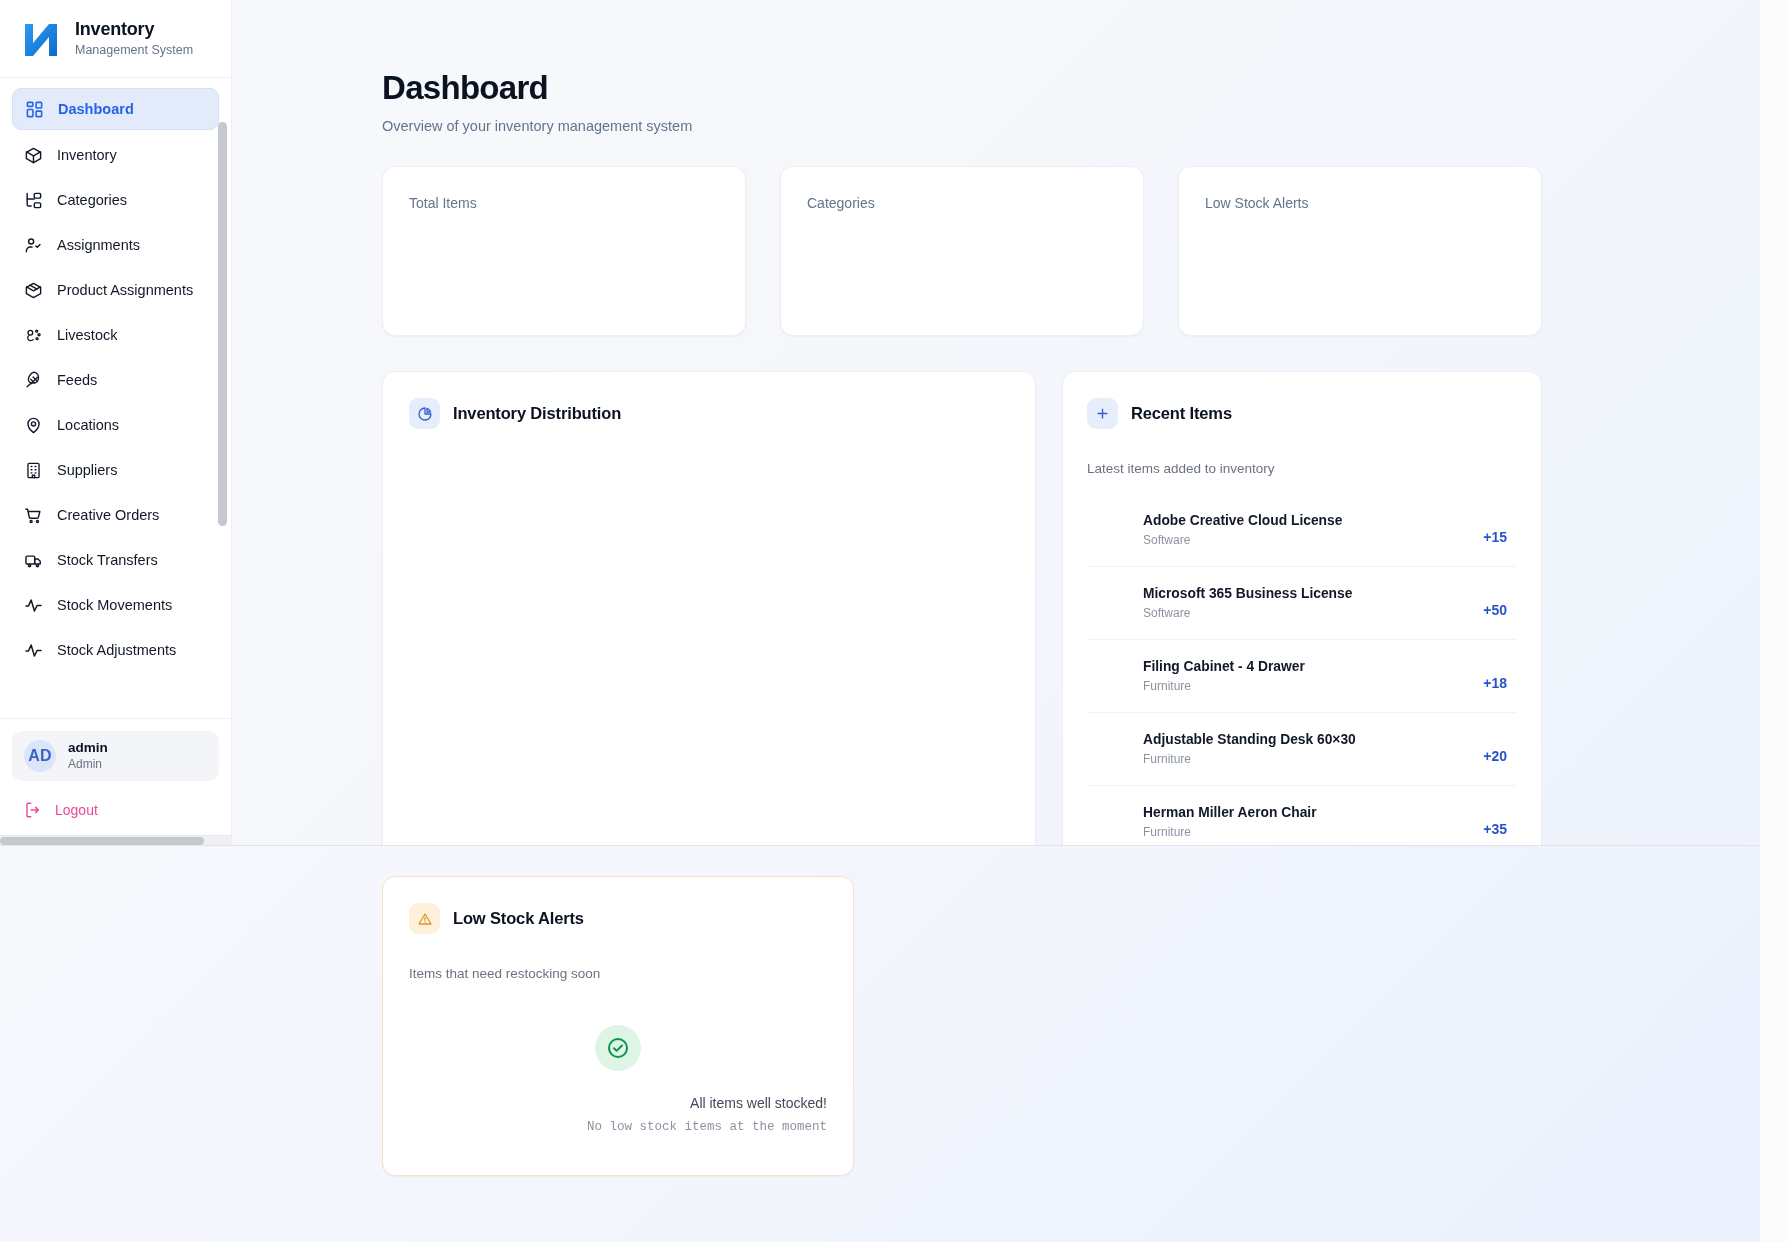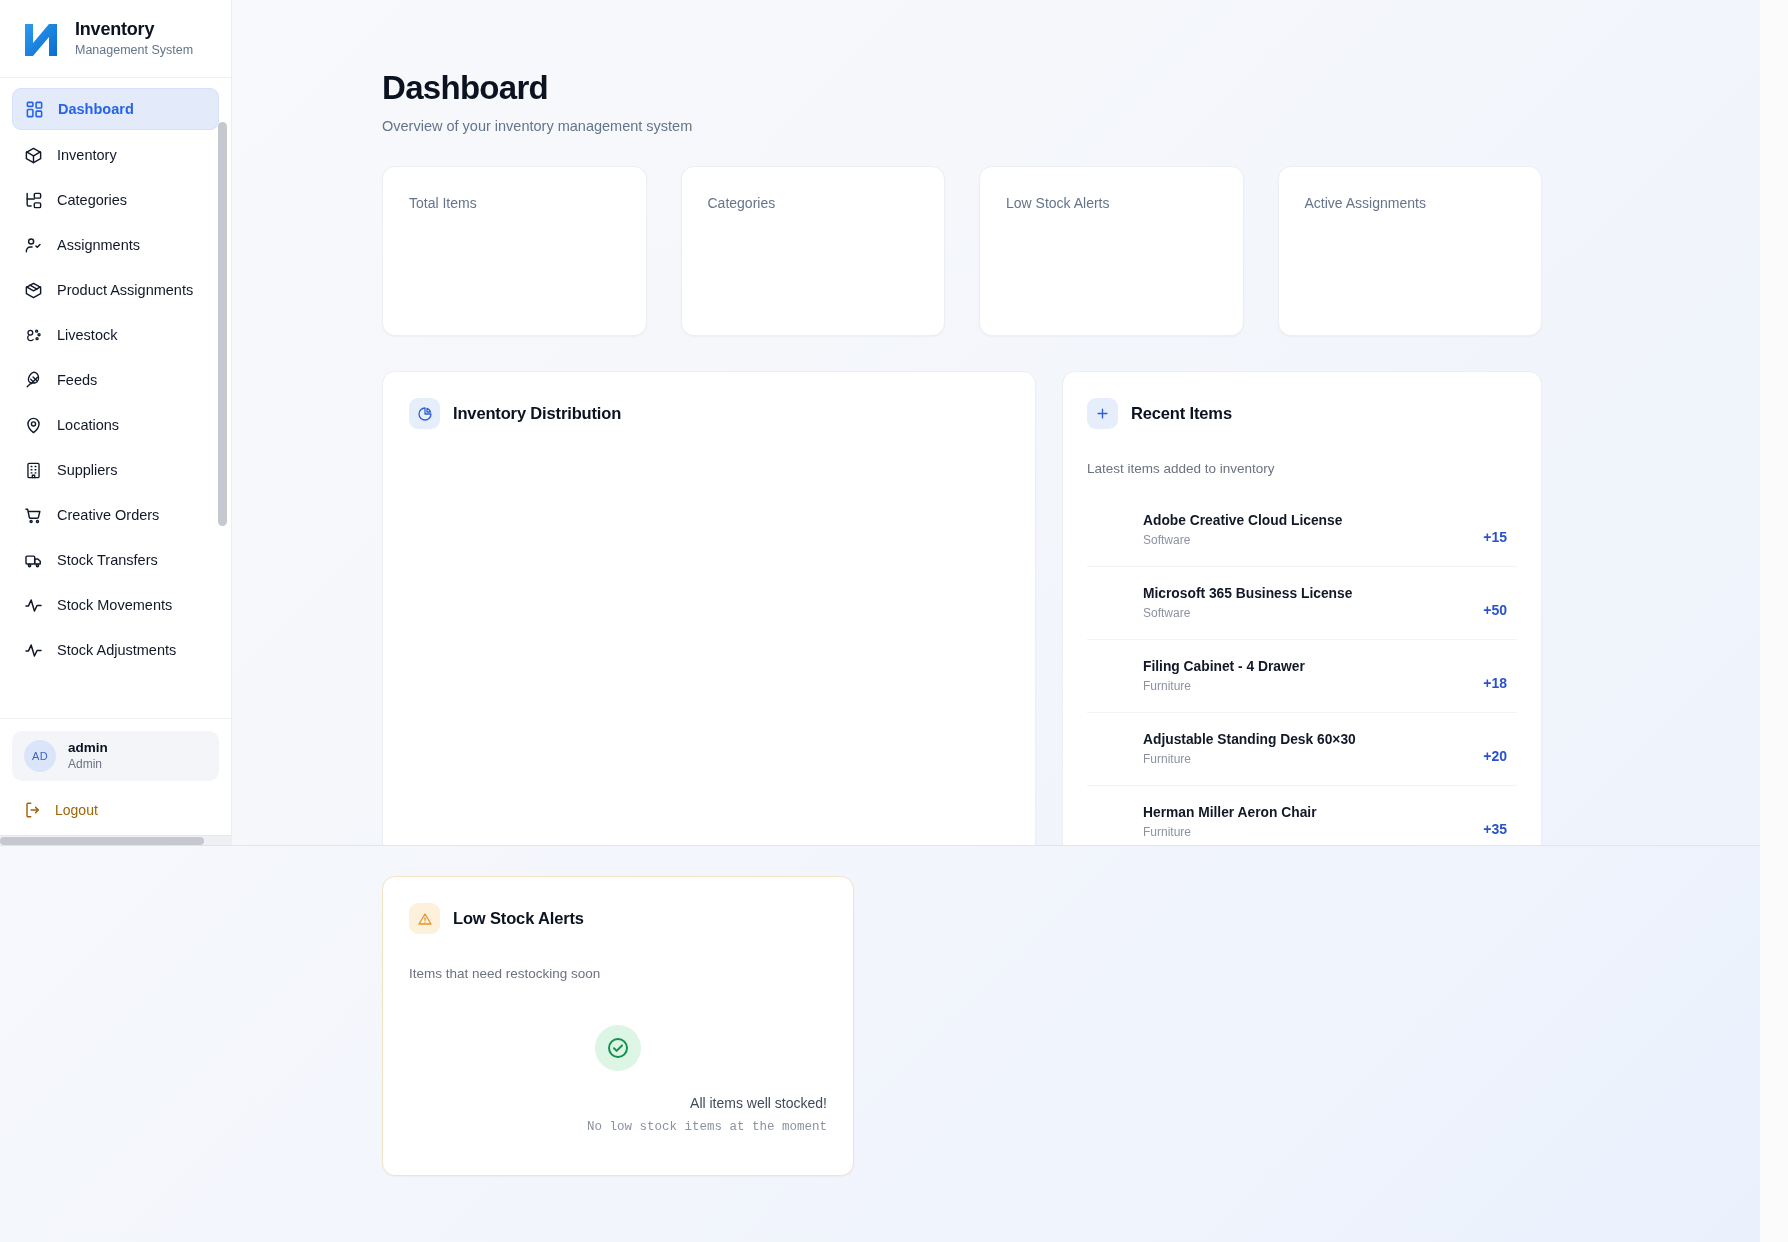--- a/index.html
+++ b/index.html
@@ -133,37 +133,37 @@
     background: #f3f5f9;
     border-radius: 10px;
     padding: 9px 12px;
   }
   .avatar {
     width: 32px; height: 32px;
     flex: 0 0 32px;
     border-radius: 50%;
     background: #dbe5fa;
     color: #3b62c4;
-    font-size: 11px;
-    font-weight: 400;
+    font-size: 16px;
+    font-weight: 700;
     display: flex;
     align-items: center;
     justify-content: center;
     letter-spacing: 0.3px;
   }
   .user-name { font-size: 13.5px; font-weight: 700; color: #0b1220; line-height: 1.25; }
   .user-role { font-size: 12px; color: #6b7280; line-height: 1.25; }
 
   .logout {
     display: flex;
     align-items: center;
     gap: 13px;
     margin-top: 14px;
     padding: 6px 12px;
-    color: #a16207;
+    color: #ec4899;
     font-size: 14px;
     cursor: pointer;
   }
   .logout svg { width: 18px; height: 18px; display: block; }
 
   
   .sb-hbar {
     height: 10px;
     background: #eef0f3;
     border-top: 1px solid #e6e8ec;
@@ -584,24 +584,20 @@
       <div class="stat-card">
         <div class="stat-label">Total Items</div>
         <div class="stat-value"></div>
       </div>
       <div class="stat-card">
         <div class="stat-label">Categories</div>
         <div class="stat-value"></div>
       </div>
       <div class="stat-card">
         <div class="stat-label">Low Stock Alerts</div>
-        <div class="stat-value"></div>
-      </div>
-      <div class="stat-card">
-        <div class="stat-label">Active Assignments</div>
         <div class="stat-value"></div>
       </div>
     </section>
 
     <section class="panel-row">
 
       <div class="panel panel-dist">
         <div class="panel-head">
           <span class="panel-badge badge-blue">
             <svg viewBox="0 0 24 24" width="16" height="16" fill="none" stroke="currentColor" stroke-width="1.9" stroke-linecap="round" stroke-linejoin="round">

